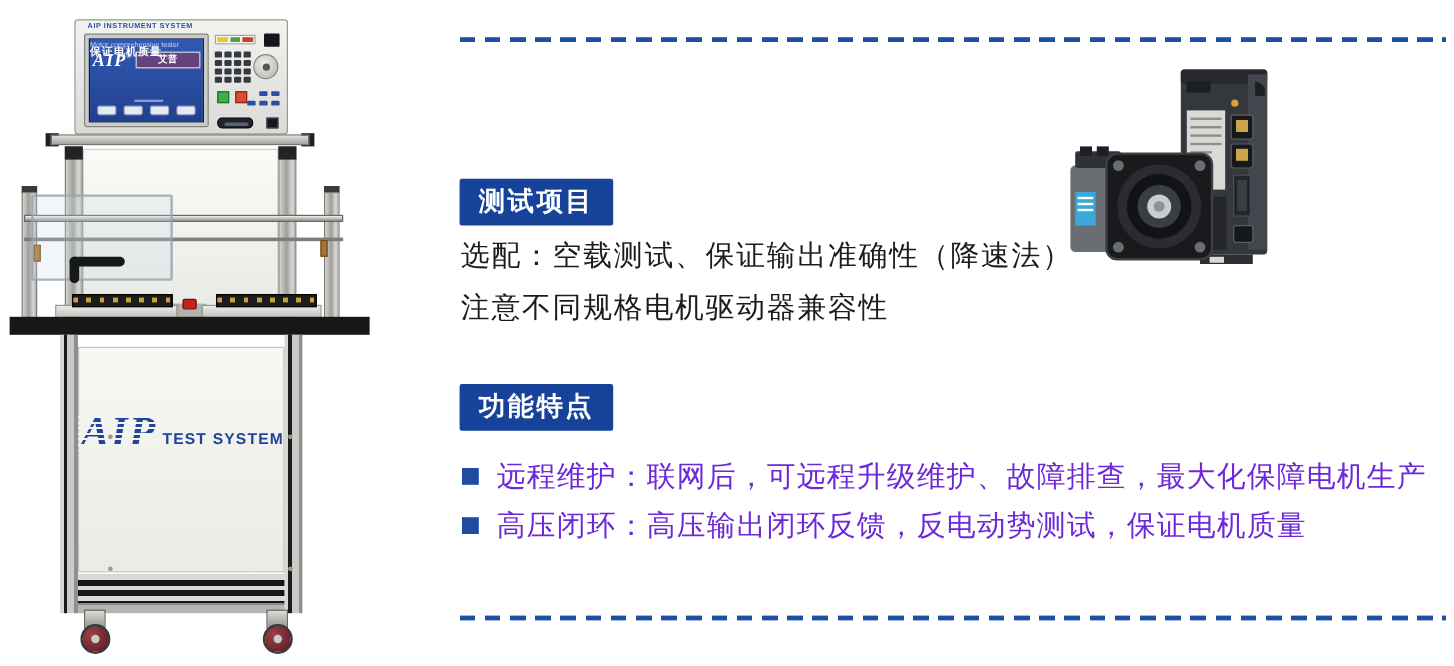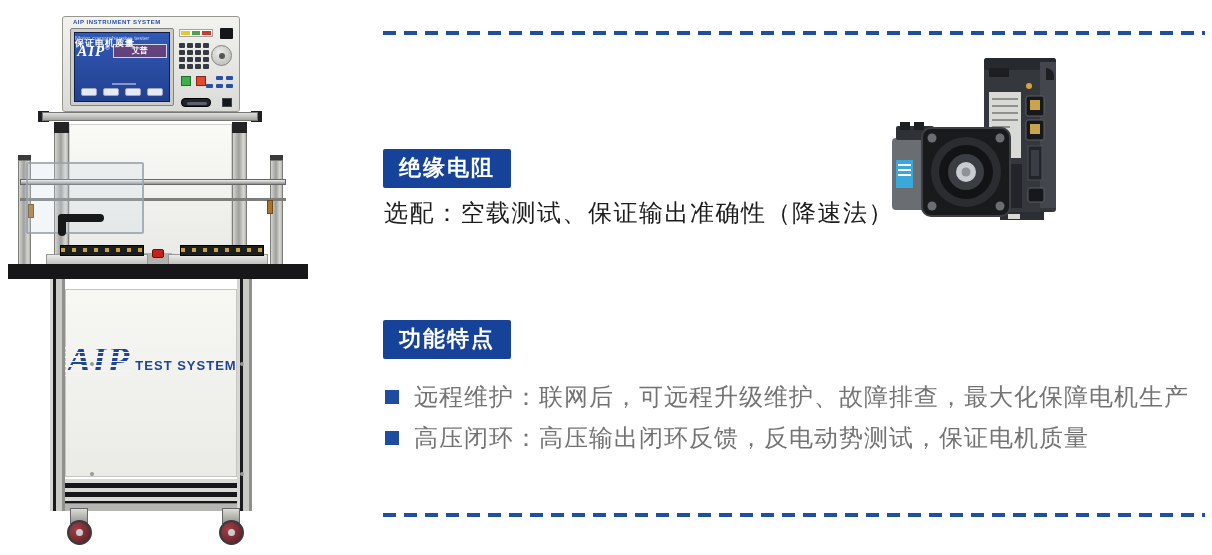--- a/index.html
+++ b/index.html
@@ -20,21 +20,21 @@
   .badge-test { top:149px; }
   .badge-feat { top:320px; }
 
   .testlines { position:absolute; left:384px; top:197px; }
   .testline { height:43px; line-height:32px; font:24px "Liberation Serif", serif;
               color:#1c1c1c; letter-spacing:1.5px; white-space:nowrap; }
 
   .bullets { position:absolute; left:385px; top:383px; }
   .bullet-row { display:flex; align-items:center; height:27px; margin-bottom:14px; white-space:nowrap; }
   .bullet-sq { width:14px; height:14px; background:#1d4ca0; margin-right:15px; flex:0 0 auto; }
-  .bullet-text { font:24px "Liberation Serif", serif; color:#737373; letter-spacing:1px; }
+  .bullet-text { font:24px "Liberation Serif", serif; color:#6d28d9; letter-spacing:1px; }
 
   
   .equipment { position:absolute; left:8px; top:12px; width:320px; height:540px; }
   .equipment div { position:absolute; }
 
   .head { left:54px; top:4px; width:178px; height:96px; border:1px solid #97978f;
           border-radius:3px; background:linear-gradient(#f2f2ee,#dadad6); }
   .head-brand { left:10px; top:2px; font:700 6px "Liberation Sans", sans-serif; color:#2a4fa5; letter-spacing:.5px; }
   .screen-bezel { left:7px; top:11px; width:104px; height:78px; background:#cbcbc7;
                   border:1px solid #85857f; border-radius:2px; }
@@ -274,25 +274,26 @@
       <div class="hub"></div>
     </div>
     <div class="caster casterR">
       <div class="fork"></div>
       <div class="wheel"></div>
       <div class="hub"></div>
     </div>
   </div>
 
   <div class="badge badge-test">
-    <span>绝缘电阻</span>
+    <span>测试项目</span>
   </div>
 
   <div class="testlines">
     <div class="testline">选配：空载测试、保证输出准确性（降速法）</div>
+    <div class="testline">注意不同规格电机驱动器兼容性</div>
   </div>
 
   <div class="badge badge-feat">
     <span>功能特点</span>
   </div>
 
   <div class="bullets">
     <div class="bullet-row">
       <span class="bullet-sq"></span>
       <span class="bullet-text">远程维护：联网后，可远程升级维护、故障排查，最大化保障电机生产</span>

